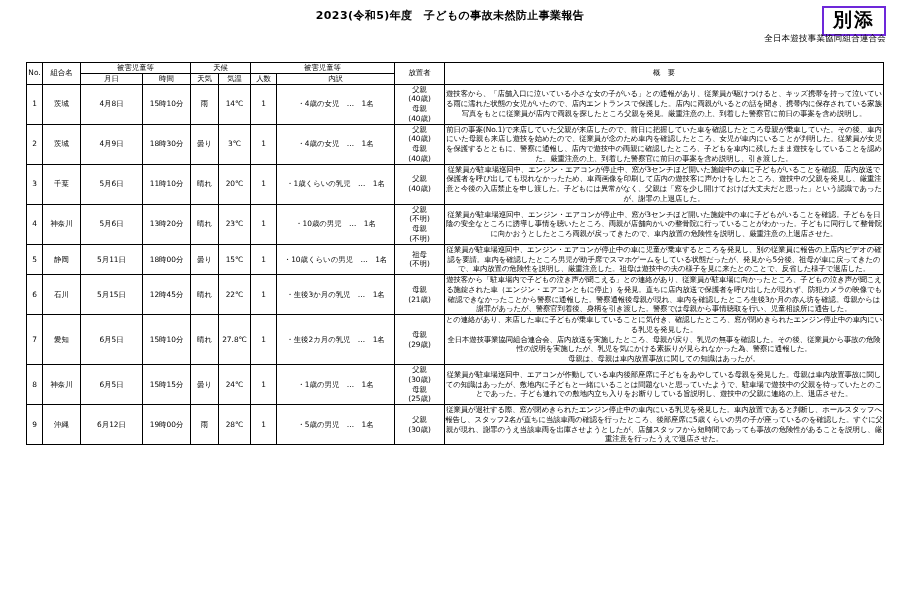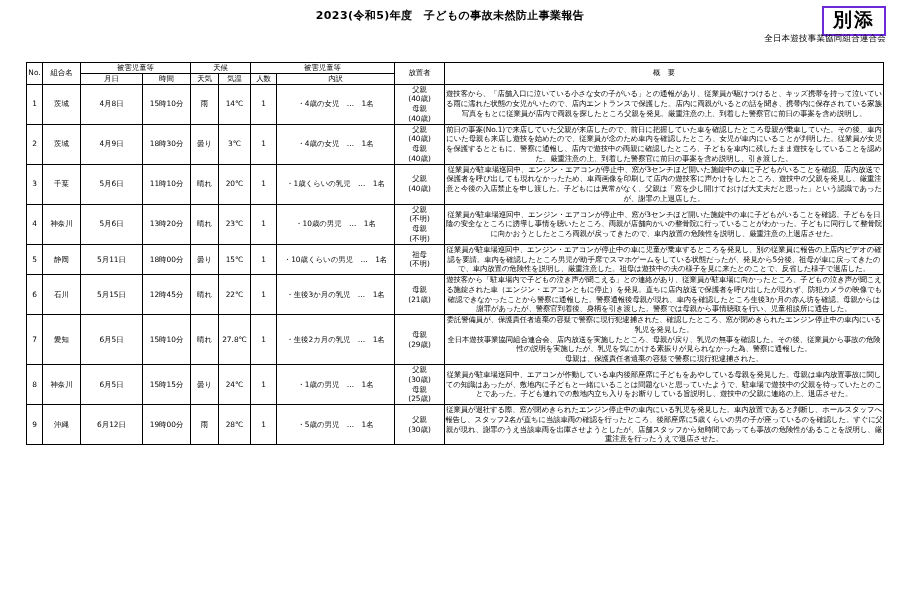--- a/index.html
+++ b/index.html
@@ -297,23 +297,23 @@
             <td class="temp">27.8℃</td>
             <td class="count">1</td>
             <td class="detail">
               <div class="detail-line">・生後2カ月の乳児　…　1名</div>
             </td>
             <td class="leaver">
               <div class="leaver-line">母親</div>
               <div class="leaver-line">(29歳)</div>
             </td>
             <td class="summary">
-              <p class="sum-p">委託警備員が、保護責任者遺棄の容疑で警察に現行犯逮捕された、確認したところ、窓が閉めきられたエンジン停止中の車内にいる乳児を発見した。</p>
+              <p class="sum-p">との連絡があり、来店した車に子どもが乗車していることに気付き、確認したところ、窓が閉めきられたエンジン停止中の車内にいる乳児を発見した。</p>
               <p class="sum-p">全日本遊技事業協同組合連合会、店内放送を実施したところ、母親が戻り、乳児の無事を確認した。その後、従業員から事故の危険性の説明を実施したが、乳児を気にかける素振りが見られなかった為、警察に通報した。</p>
-              <p class="sum-p">母親は、保護責任者遺棄の容疑で警察に現行犯逮捕された。</p>
+              <p class="sum-p">母親は、母親は車内放置事故に関しての知識はあったが。</p>
             </td>
           </tr>
           <tr>
             <td class="num">8</td>
             <td class="union">神奈川</td>
             <td class="date">6月5日</td>
             <td class="time">15時15分</td>
             <td class="weather">曇り</td>
             <td class="temp">24℃</td>
             <td class="count">1</td>

